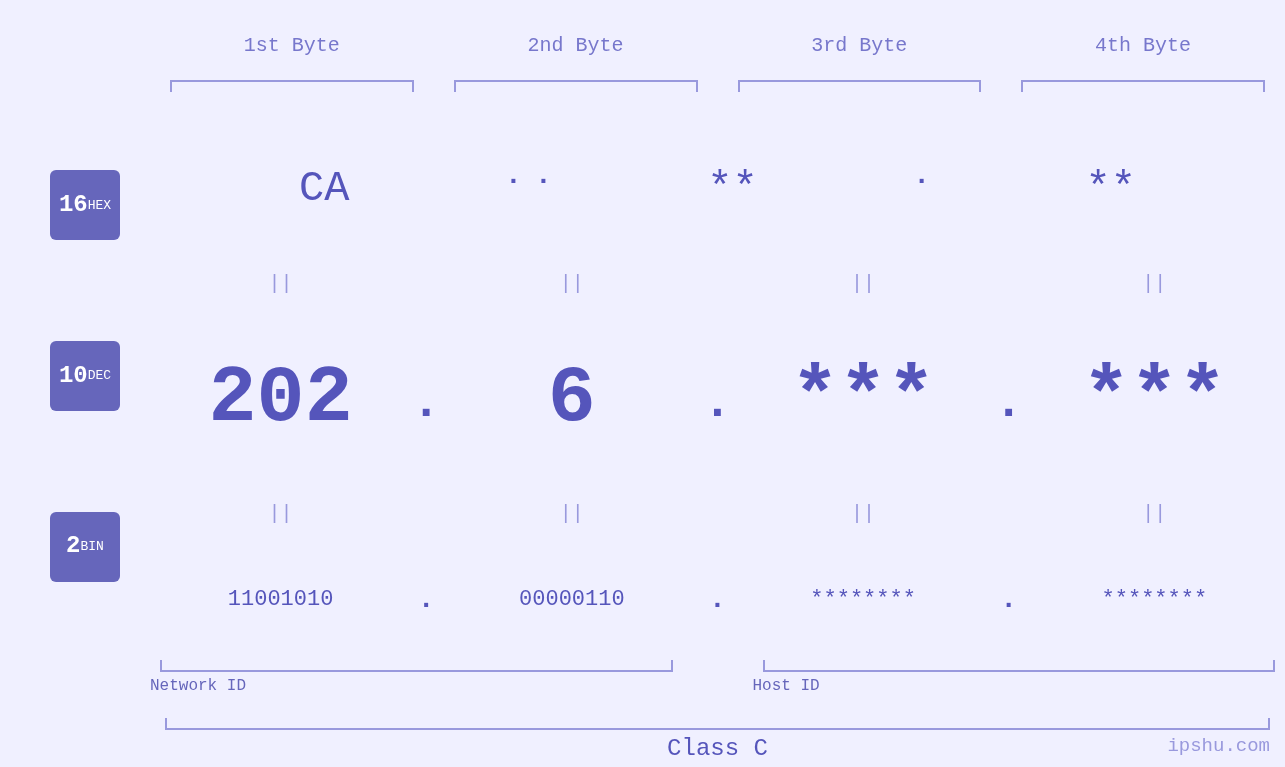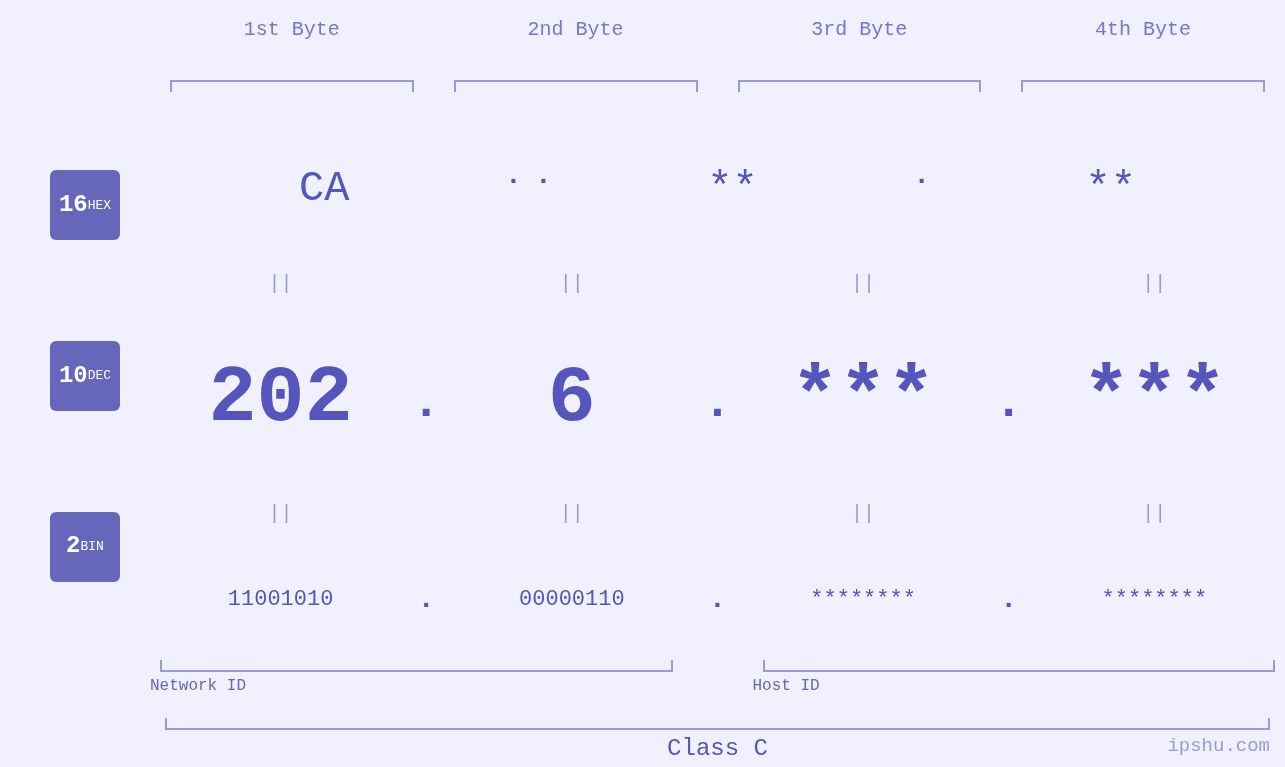--- a/index.html
+++ b/index.html
@@ -18,21 +18,21 @@
       position: relative;
       display: flex;
       flex-direction: column;
       align-items: stretch;
     }
 
     
     .header-row {
       display: flex;
       justify-content: flex-end;
-      padding-top: 18px;
+      padding-top: 34px;
       padding-right: 0;
       position: relative;
       height: 70px;
     }
 
     .byte-labels {
       display: flex;
       margin-left: 150px;
       flex: 1;
     }

